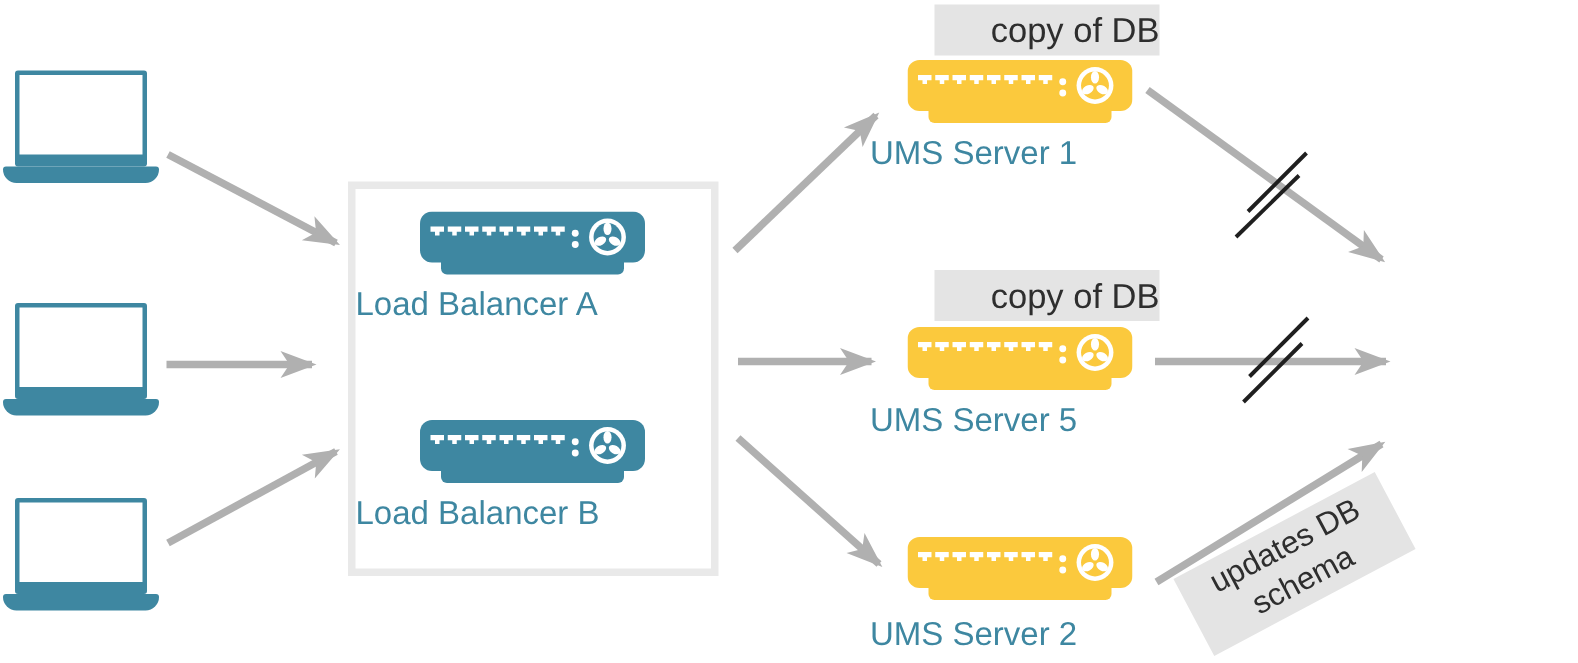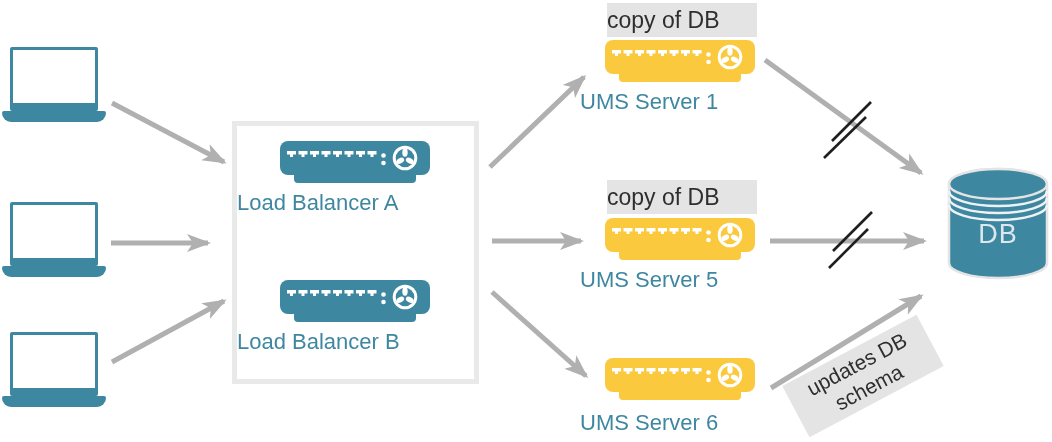--- a/index.html
+++ b/index.html
@@ -26,23 +26,23 @@
   
   .node{position:absolute;z-index:3;}
   .server-icon{display:block;}
   .server-icon.teal{--icon-color:var(--teal,#3e87a1);}
   .server-icon.yellow{--icon-color:var(--yellow,#fbc93d);}
   .node-label{
     position:absolute;text-align:left;font-size:22px;color:var(--teal,#3e87a1);
     white-space:nowrap;z-index:3;
   }
   .note-badge{
-    position:absolute;height:34px;line-height:34px;text-align:left;
+    position:absolute;height:34px;line-height:34px;text-align:right;
     background:var(--note-bg,#e4e4e4);color:var(--note-text,#2e2e2e);
-    font-size:23px;z-index:3;white-space:nowrap;
+    font-size:23px;z-index:3;white-space:nowrap;margin-left:16px;
   }
   .updates-note{
     position:absolute;left:787px;top:347px;width:152px;padding:3px 0;
     background:var(--note-bg,#e4e4e4);color:var(--note-text,#2e2e2e);
     font-size:21px;line-height:26px;text-align:center;
     transform:rotate(-28deg);z-index:1;
   }
   
   .db{position:absolute;left:947px;top:167px;width:102px;height:113px;z-index:3;}
   .db-label{
@@ -147,26 +147,16 @@
 
   <div class="note-badge" style="left:607px;top:180px;width:150px">copy of DB</div>
   <svg class="server-icon yellow node" style="left:605px;top:218px" width="150" height="44">
       <use href="#server"></use>
     </svg>
   <div class="node-label" style="left:580px;top:267px;width:200px">UMS Server 5</div>
 
   <svg class="server-icon yellow node" style="left:605px;top:358px" width="150" height="44">
       <use href="#server"></use>
     </svg>
-  <div class="node-label" style="left:580px;top:410px;width:200px">UMS Server 6</div>
+  <div class="node-label" style="left:580px;top:410px;width:200px">UMS Server 2</div>
 
-  <div class="db">
-    <svg width="102" height="113" viewBox="0 0 102 113">
-      <path d="M2,17 A49,15 0 0 1 100,17 V96 A49,15 0 0 1 2,96 Z" fill="var(--teal,#3e87a1)" stroke="#e4e4e4" stroke-width="2.5"></path>
-      <ellipse cx="51" cy="17" rx="49" ry="15" fill="var(--teal,#3e87a1)" stroke="#e4e4e4" stroke-width="2.5"></ellipse>
-      <path d="M2,24 A49,15 0 0 0 100,24" fill="none" stroke="#eef2f4" stroke-width="2.5"></path>
-      <path d="M2,31 A49,15 0 0 0 100,31" fill="none" stroke="#eef2f4" stroke-width="2.5"></path>
-      <path d="M2,38 A49,15 0 0 0 100,38" fill="none" stroke="#eef2f4" stroke-width="2.5"></path>
-    </svg>
-    <div class="db-label">DB</div>
-  </div>
 
 </div>
 
 </body></html>

